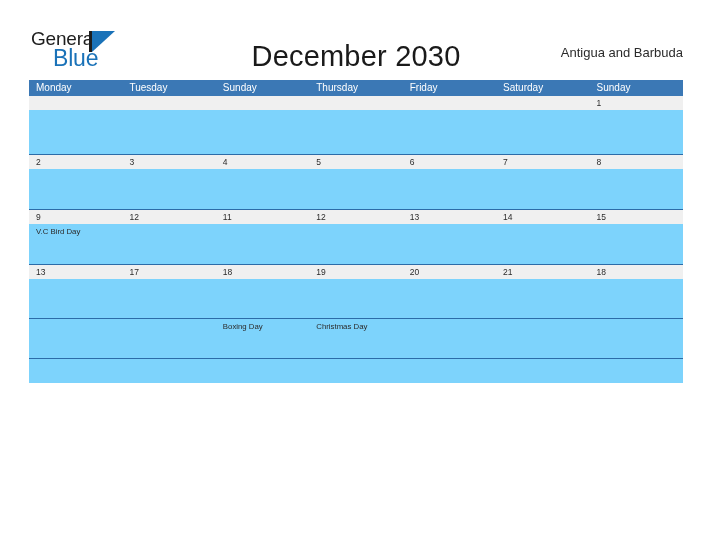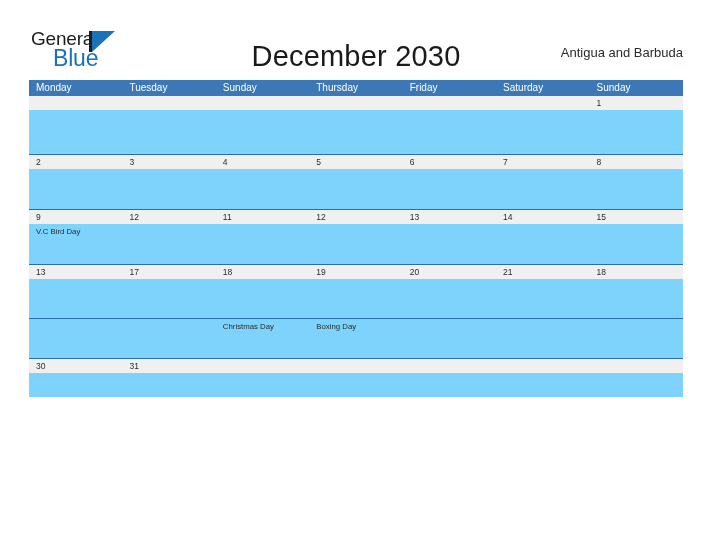--- a/index.html
+++ b/index.html
@@ -278,40 +278,31 @@
             <div class="body-cell"></div>
             <div class="body-cell"></div>
             <div class="body-cell"></div>
           </div>
         </div>
         <div class="week-row">
           <div class="body-strip" style="height: 39px;">
             <div class="body-cell"></div>
             <div class="body-cell"></div>
             <div class="body-cell">
+              <div class="event">Boxing Day</div>
+            </div>
+            <div class="body-cell">
               <div class="event">Christmas Day</div>
             </div>
-            <div class="body-cell">
-              <div class="event">Boxing Day</div>
-            </div>
-            <div class="body-cell"></div>
-            <div class="body-cell"></div>
-            <div class="body-cell"></div>
-          </div>
-        </div>
-        <div class="week-row">
-          <div class="daynum-strip">
-            <div class="daynum-cell">30</div>
-            <div class="daynum-cell">31</div>
-            <div class="daynum-cell"></div>
-            <div class="daynum-cell"></div>
-            <div class="daynum-cell"></div>
-            <div class="daynum-cell"></div>
-            <div class="daynum-cell"></div>
-          </div>
+            <div class="body-cell"></div>
+            <div class="body-cell"></div>
+            <div class="body-cell"></div>
+          </div>
+        </div>
+        <div class="week-row">
           <div class="body-strip" style="height: 24px;">
             <div class="body-cell"></div>
             <div class="body-cell"></div>
             <div class="body-cell"></div>
             <div class="body-cell"></div>
             <div class="body-cell"></div>
             <div class="body-cell"></div>
             <div class="body-cell"></div>
           </div>
         </div>

